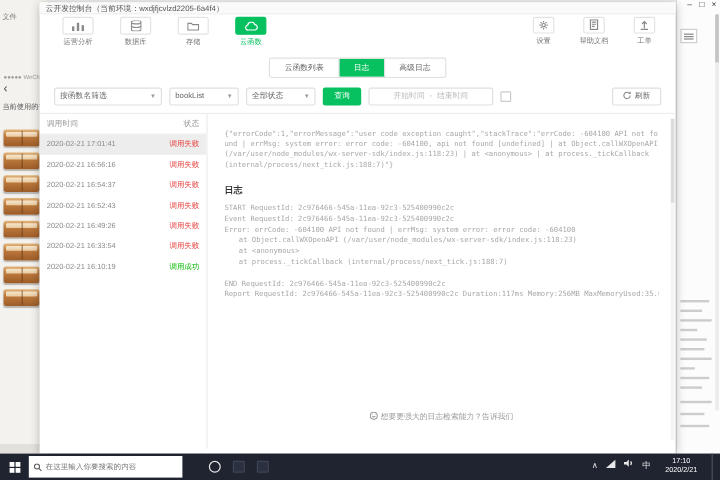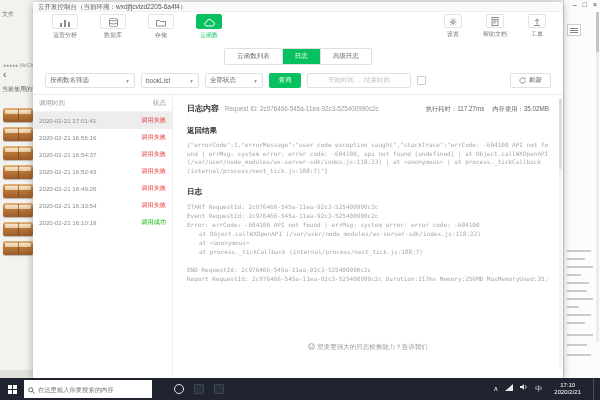--- a/index.html
+++ b/index.html
@@ -314,29 +314,20 @@
           <span class="ct-time">2020-02-21 16:33:54</span>
           <span class="ct-status st-fail">调用失败</span>
         </div>
         <div class="ct-row">
           <span class="ct-time">2020-02-21 16:10:19</span>
           <span class="ct-status st-ok">调用成功</span>
         </div>
       </div>
 
       <div class="log-panel">
-        <div class="log-head">
-          <span class="log-title">日志内容</span>
-          <span class="log-reqid">Request ID: 2c976466-545a-11ea-92c3-525400990c2c</span>
-          <span class="log-stats">
-            <span>执行耗时：117.27ms</span>
-            <span>内存使用：35.02MB</span>
-          </span>
-        </div>
-        <div class="sec-title">返回结果</div>
         <div class="result-body">{"errorCode":1,"errorMessage":"user code exception caught","stackTrace":"errCode: -604100 API not found | errMsg: system error: error code: -604100, api not found [undefined] | at Object.callWXOpenAPI (/var/user/node_modules/wx-server-sdk/index.js:118:23) | at &lt;anonymous&gt; | at process._tickCallback (internal/process/next_tick.js:188:7)"}</div>
         <div class="sec-title">日志</div>
         <div class="log-lines">
           <div class="log-line">START RequestId: 2c976466-545a-11ea-92c3-525400990c2c</div>
           <div class="log-line">Event RequestId: 2c976466-545a-11ea-92c3-525400990c2c</div>
           <div class="log-line">Error: errCode: -604100 API not found | errMsg: system error: error code: -604100</div>
           <div class="log-line indent">at Object.callWXOpenAPI (/var/user/node_modules/wx-server-sdk/index.js:118:23)</div>
           <div class="log-line indent">at &lt;anonymous&gt;</div>
           <div class="log-line indent">at process._tickCallback (internal/process/next_tick.js:188:7)</div>
           <div class="log-line gap">END RequestId: 2c976466-545a-11ea-92c3-525400990c2c</div>

